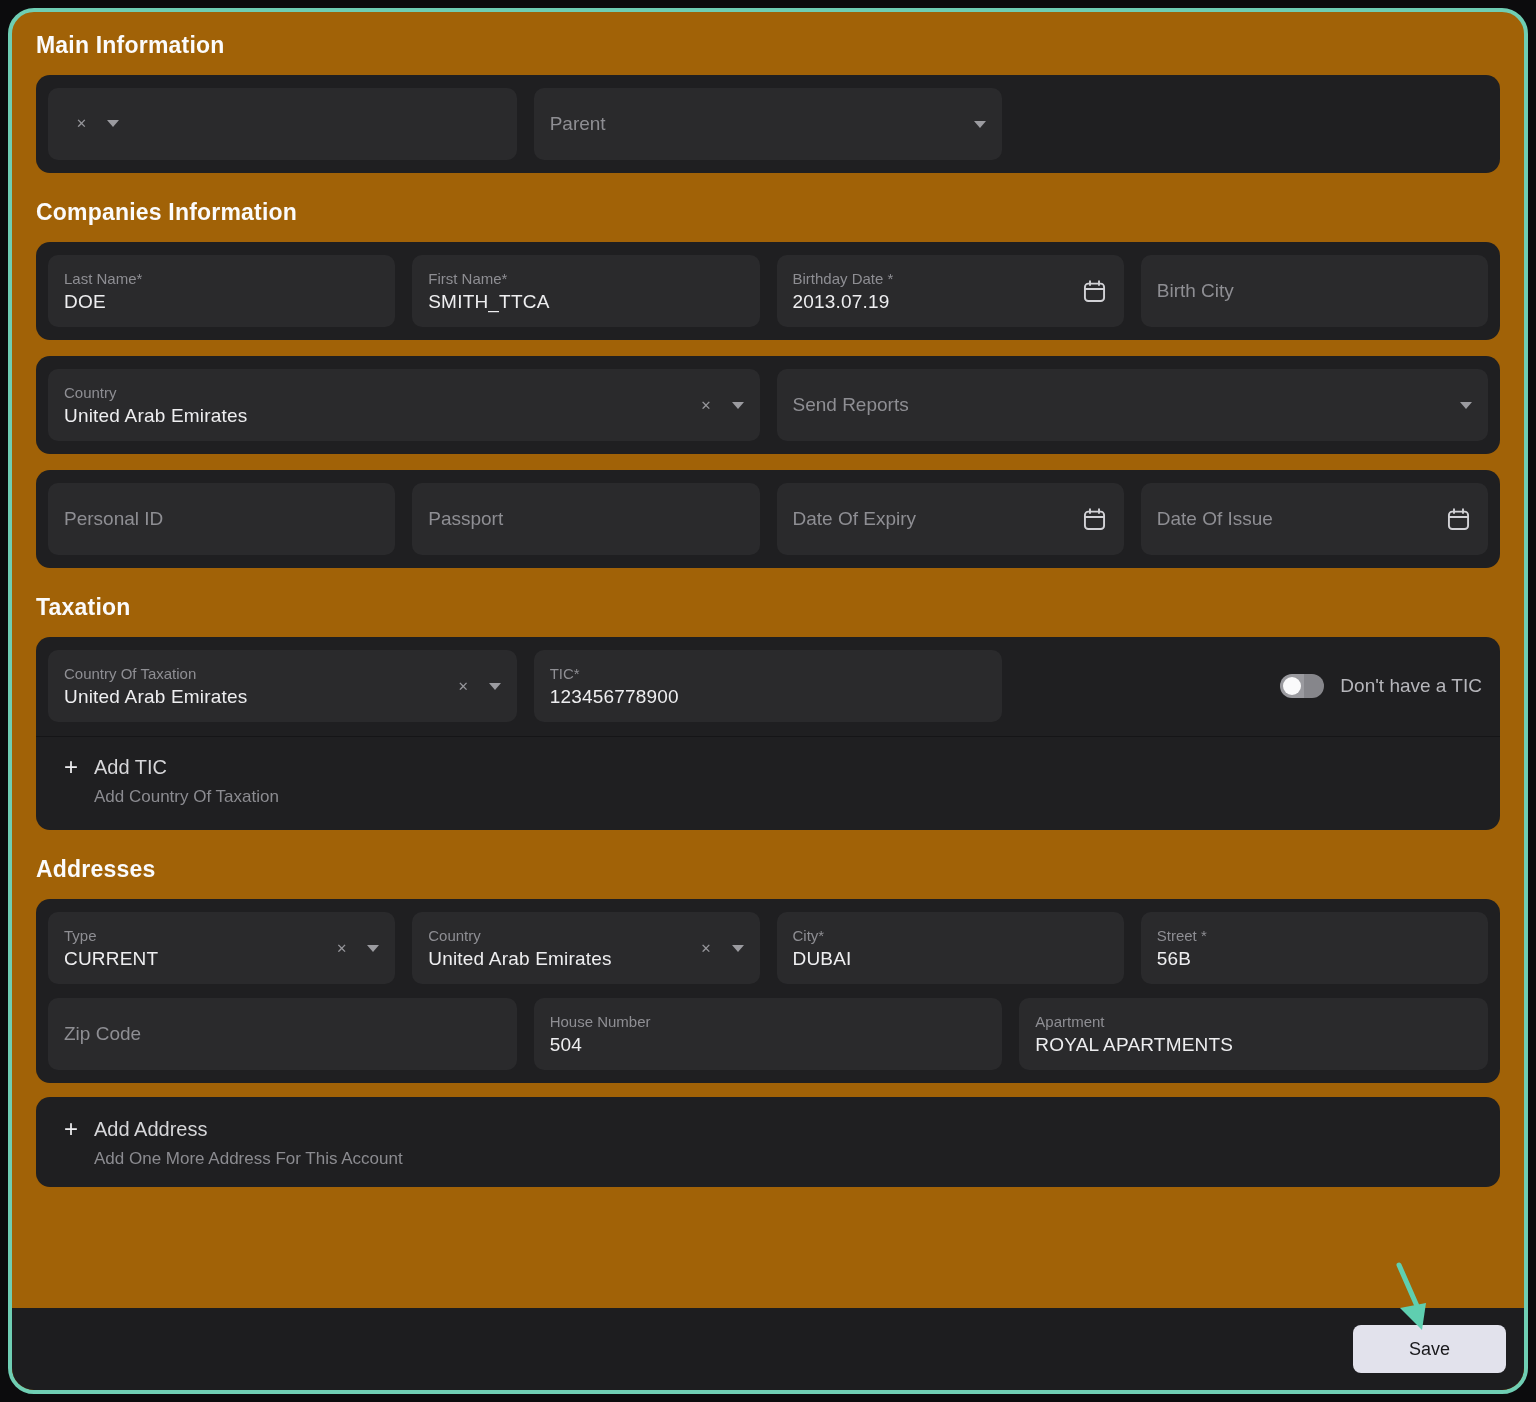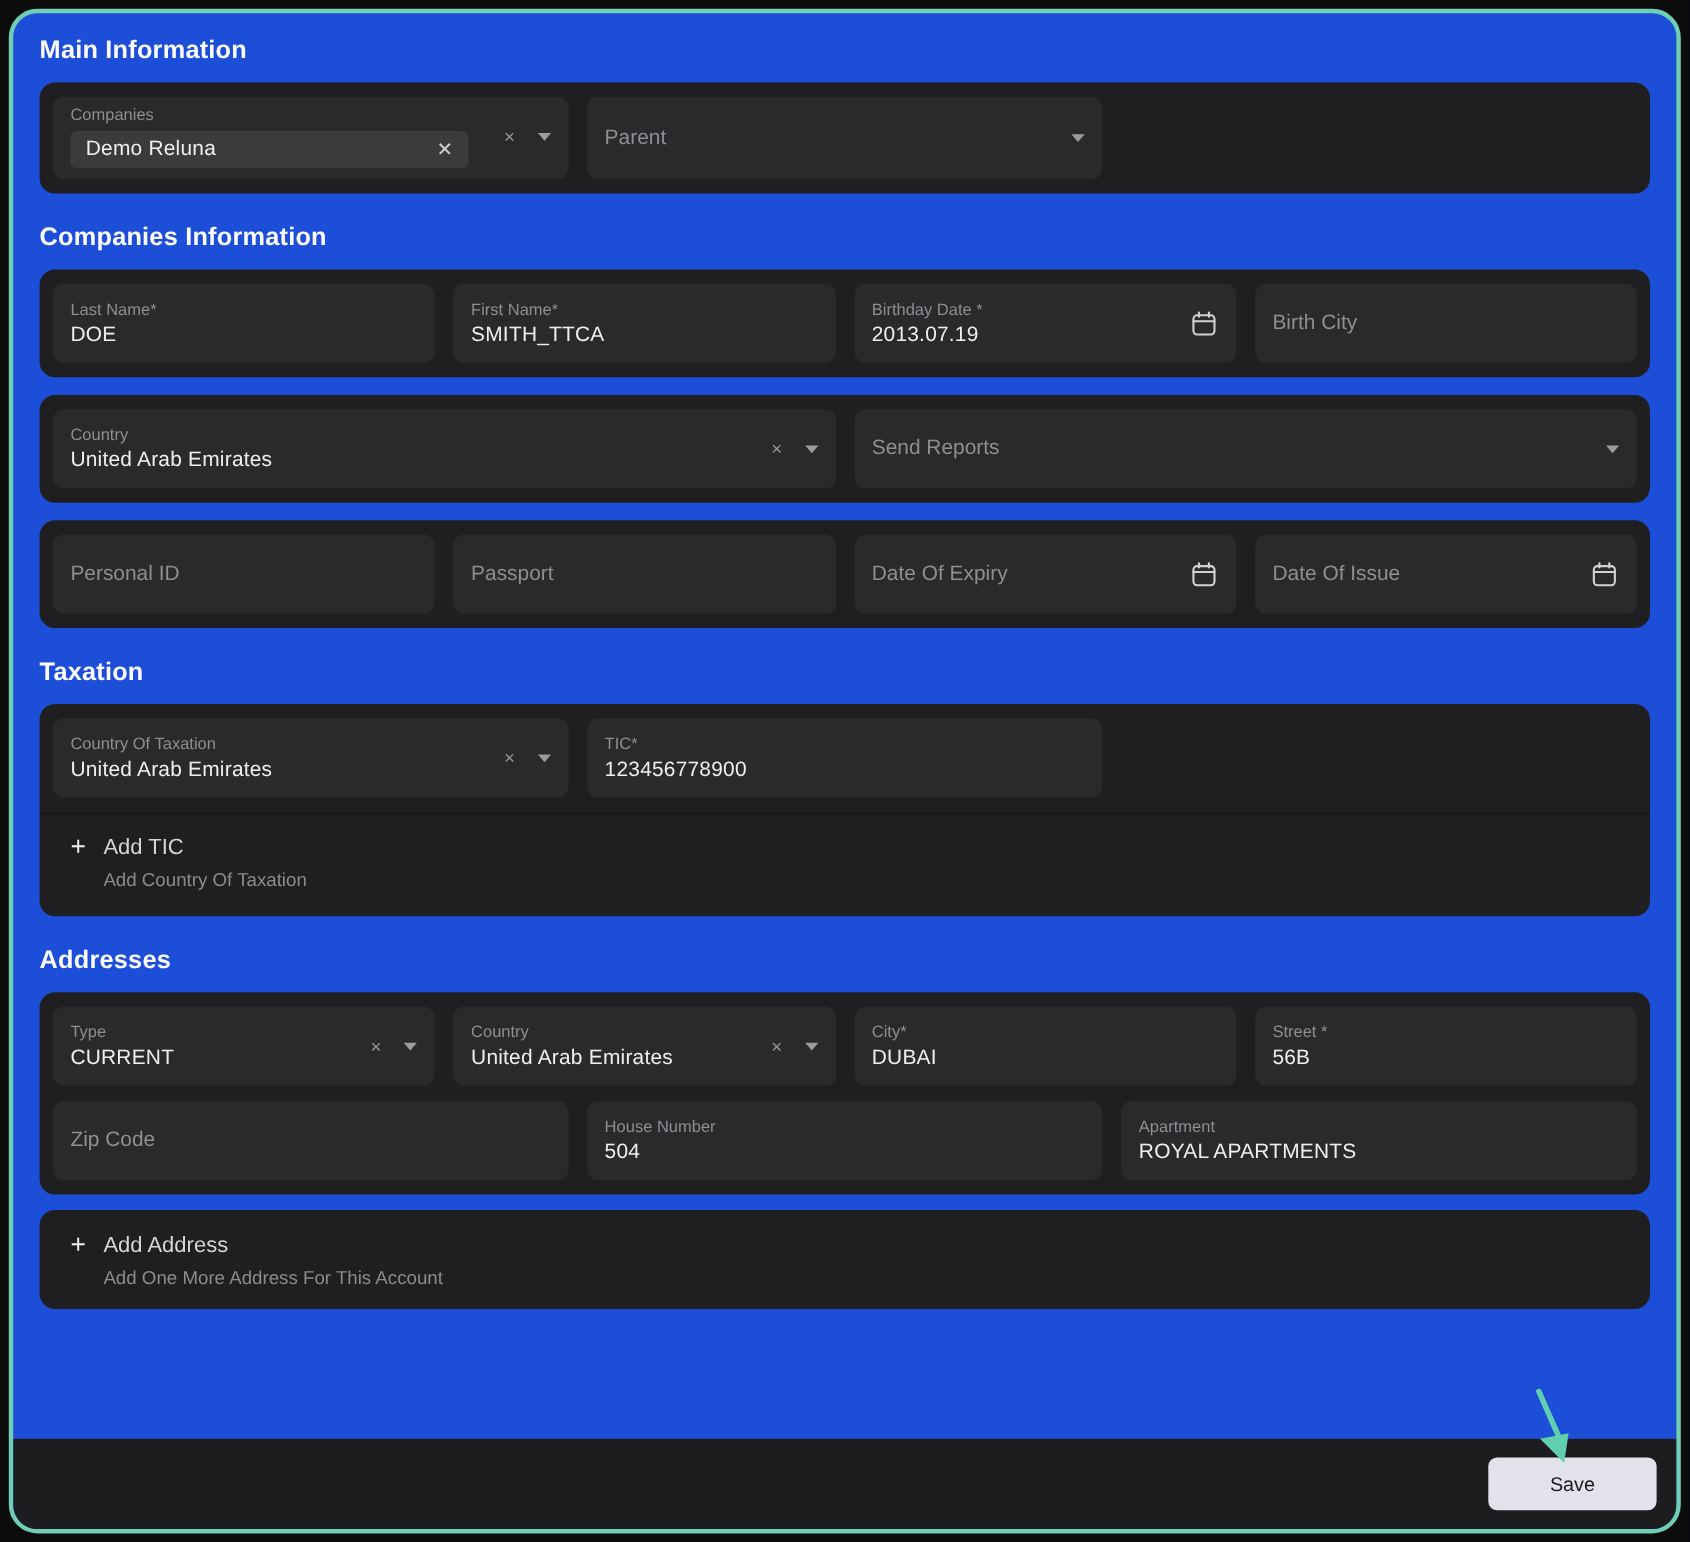--- a/index.html
+++ b/index.html
@@ -1,20 +1,20 @@
 <!DOCTYPE html>
 <html><head>
 <meta charset="utf-8">
 <style>
   * { margin:0; padding:0; box-sizing:border-box; }
   html,body { width:1536px; height:1402px; background:#0c0c0d; overflow:hidden;
               font-family:"Liberation Sans","DejaVu Sans",sans-serif; }
   .stage { position:relative; width:1536px; height:1402px; background:#0c0c0d; }
   .panel { position:absolute; inset:8px; border:4px solid #6fceb3; border-radius:26px;
-           background:#1d4ed8; display:flex; flex-direction:column; overflow:hidden;justify-content:center; }
+           background:#a16207; display:flex; flex-direction:column; overflow:hidden;justify-content:center; }
   .content { flex:1; padding:0 24px; }
   .h { color:#fbfbfc; font-size:23px; font-weight:bold; letter-spacing:.2px; }
   .h.first { margin:20px 0 16px; }
   .h.mid { margin:26px 0 16px; }
   .group { background:#1f1f21; border-radius:14px; padding:13px 12px; }
   .g3 { display:grid; grid-template-columns:repeat(3,1fr); gap:17px; }
   .g4 { display:grid; grid-template-columns:repeat(4,1fr); gap:17px; }
   .span2 { grid-column:span 2; }
   .rowgap { margin-top:14px; }
   .field { background:#2a2a2c; border-radius:10px; min-height:72px; padding:10px 16px;
@@ -65,27 +65,20 @@
 <body>
 
 <div class="stage">
   <div class="panel">
     <div class="content">
 
       <div class="h first">Main Information</div>
 
       <div class="group g3">
         <div class="field companies">
-          <div class="txt">
-            <span class="lbl">Companies</span>
-            <span class="chip">
-              <span class="val">Demo Reluna</span>
-              <span class="i-chipx"></span>
-            </span>
-          </div>
           <div class="trail">
             <span class="i-x"></span>
             <span class="i-caret"></span>
           </div>
         </div>
         <div class="field">
           <div class="txt">
             <span class="ph">Parent</span>
           </div>
           <div class="trail">
@@ -203,20 +196,26 @@
               <span class="i-x"></span>
               <span class="i-caret"></span>
             </div>
           </div>
           <div class="field">
             <div class="txt">
               <span class="lbl">TIC*</span>
               <span class="val">123456778900</span>
             </div>
           </div>
+          <div class="toggle-cell">
+            <span class="toggle">
+              <span class="knob"></span>
+            </span>
+            <span class="toggle-label">Don't have a TIC</span>
+          </div>
         </div>
         <div class="tax-divider"></div>
         <div class="add-block">
           <div class="add-row">
             <span class="i-plus"></span>
             <span class="add-title">Add TIC</span>
           </div>
           <div class="add-sub">Add Country Of Taxation</div>
         </div>
       </div>

